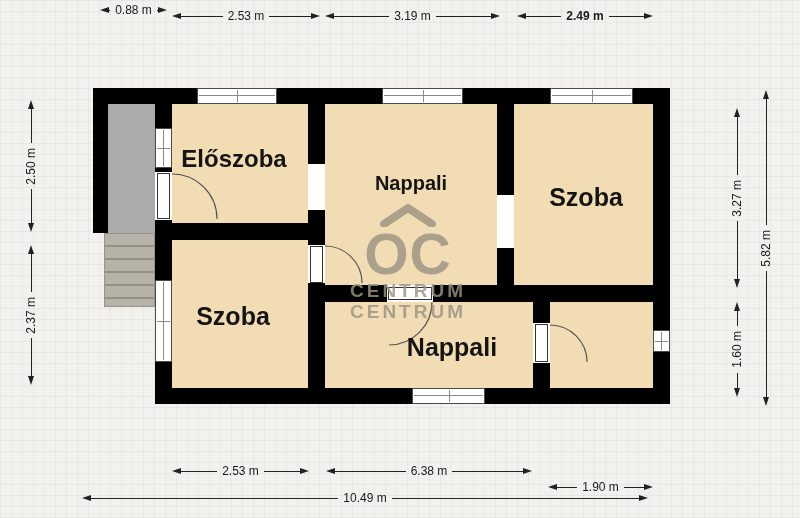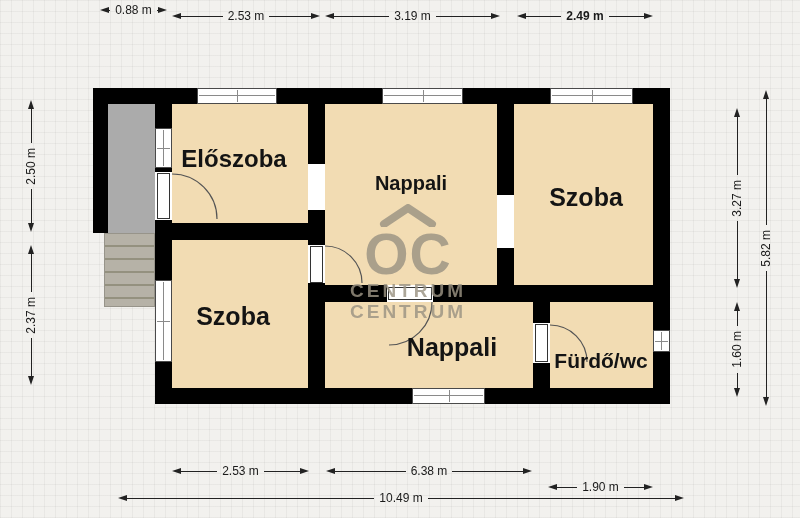--- a/index.html
+++ b/index.html
@@ -94,21 +94,20 @@
     <path d="M 325 246 A 37 37 0 0 1 362 283" fill="none" stroke="#555" stroke-width="1.2"></path>
     <path d="M 432 302 A 43 43 0 0 1 389 345" fill="none" stroke="#555" stroke-width="1.2"></path>
     <path d="M 550 325 A 37 37 0 0 1 587 362" fill="none" stroke="#555" stroke-width="1.2"></path>
   </svg>
 
   <div class="rlabel" style="left:234px;top:159px;font-size:24px;">Előszoba</div>
   <div class="rlabel" style="left:411px;top:183px;font-size:20px;">Nappali</div>
   <div class="rlabel" style="left:586px;top:197px;font-size:25px;">Szoba</div>
   <div class="rlabel" style="left:233px;top:316px;font-size:25px;">Szoba</div>
   <div class="rlabel" style="left:452px;top:347px;font-size:25px;">Nappali</div>
-  <div class="rlabel" style="left:601px;top:361px;font-size:21px;">Fürdő/wc</div>
 
   <div class="watermark">
     <svg width="62" height="24" viewBox="0 0 62 24">
       <path d="M7 21 L31 5 L55 21" fill="none" stroke="currentColor" stroke-width="8" stroke-linejoin="round" stroke-linecap="round"></path>
     </svg>
     <div class="mark">OC</div>
     <div class="wm-line">CENTRUM</div>
     <div class="wm-line">CENTRUM</div>
   </div>
 
@@ -155,21 +154,21 @@
       <span class="line"></span>
       <span class="ah-r"></span>
   </div>
   <div class="dim dim-h" style="left:548px;top:481px;width:105px;">
     <span class="ah-l"></span>
       <span class="line"></span>
       <span class="lbl">1.90 m</span>
       <span class="line"></span>
       <span class="ah-r"></span>
   </div>
-  <div class="dim dim-h" style="left:118px;top:492px;width:566px;">
+  <div class="dim dim-h" style="left:82px;top:492px;width:566px;">
     <span class="ah-l"></span>
       <span class="line"></span>
       <span class="lbl">10.49 m</span>
       <span class="line"></span>
       <span class="ah-r"></span>
   </div>
 
   <div class="dim dim-v" style="left:24px;top:100px;height:132px;">
     <span class="ah-u"></span>
       <span class="line"></span>

